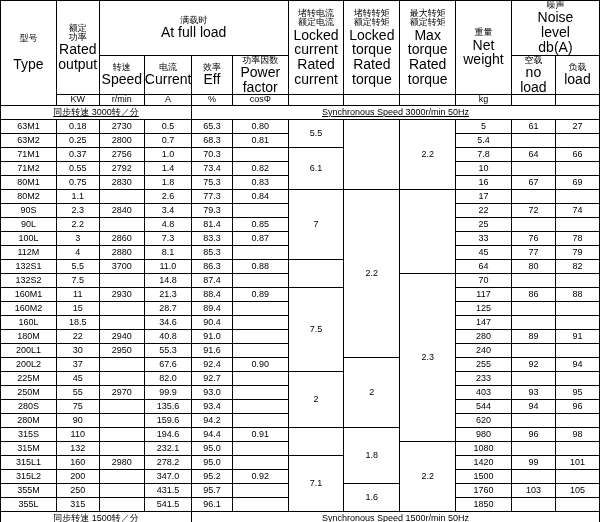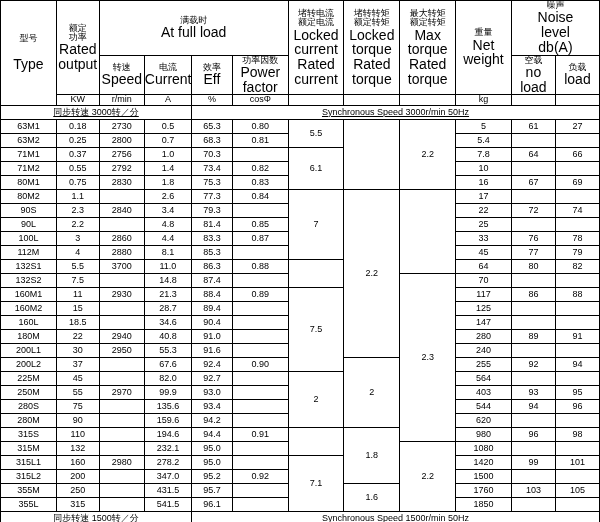--- a/index.html
+++ b/index.html
@@ -239,21 +239,21 @@
           <td>81.4</td>
           <td>0.85</td>
           <td>25</td>
           <td></td>
           <td></td>
         </tr>
         <tr class="rowh">
           <td class="type">100L</td>
           <td>3</td>
           <td>2860</td>
-          <td>4.4</td>
+          <td>7.3</td>
           <td>83.3</td>
           <td>0.87</td>
           <td>33</td>
           <td>76</td>
           <td>78</td>
         </tr>
         <tr class="rowh">
           <td class="type">112M</td>
           <td>4</td>
           <td>2880</td>
@@ -357,21 +357,21 @@
           <td>94</td>
         </tr>
         <tr class="rowh">
           <td class="type">225M</td>
           <td>45</td>
           <td></td>
           <td>82.0</td>
           <td>92.7</td>
           <td></td>
           <td rowspan="4">2</td>
-          <td>564</td>
+          <td>233</td>
           <td></td>
           <td></td>
         </tr>
         <tr class="rowh">
           <td class="type">250M</td>
           <td>55</td>
           <td>2970</td>
           <td>99.9</td>
           <td>93.0</td>
           <td></td>

